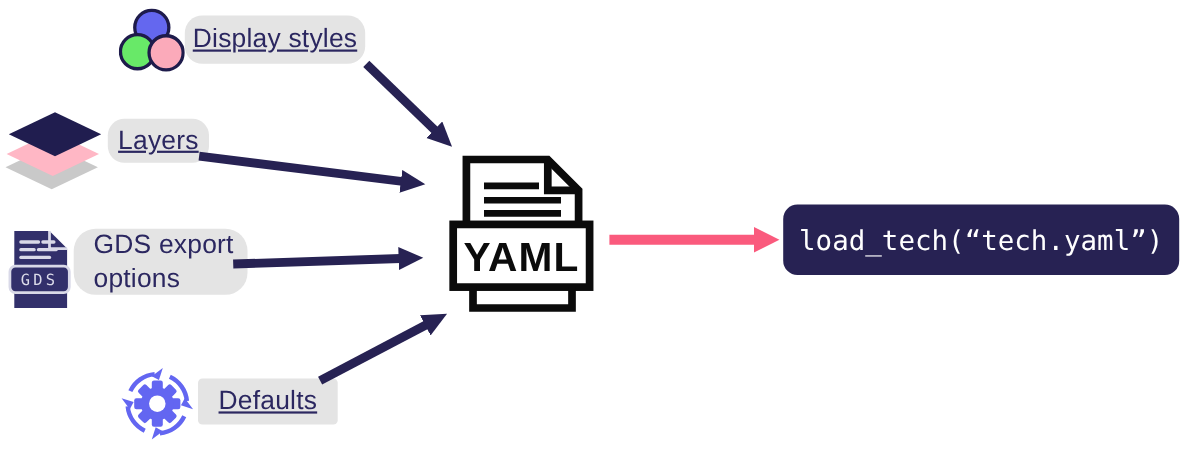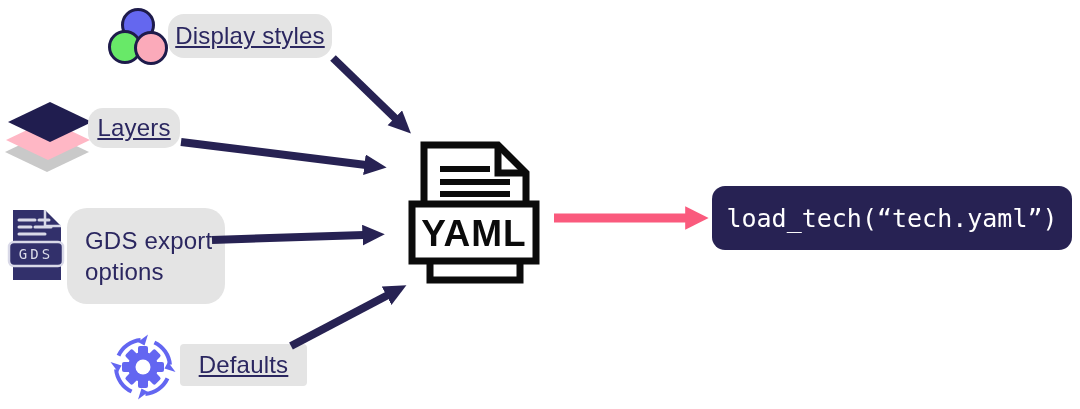--- a/index.html
+++ b/index.html
@@ -7,22 +7,22 @@
     position:relative;width:1080px;height:409px;background:#ffffff;overflow:hidden;
     font-family:"Liberation Sans", sans-serif;
   }
   .abs{position:absolute;}
   .pill{
     background:#E4E4E4;color:#2B2760;display:flex;align-items:center;
     font-size:24px;font-weight:500;letter-spacing:.2px;
   }
   .pill.center{justify-content:center;text-decoration:underline;}
   #pill-display{left:168px;top:14px;width:164px;height:44px;border-radius:16px;}
-  #pill-layers{left:88px;top:108px;width:92px;height:40px;border-radius:15px;}
-  #pill-gds{left:67px;top:208px;width:140px;height:96px;border-radius:20px;padding-left:18px;line-height:1.3;}
+  #pill-layers{left:98px;top:108px;width:92px;height:40px;border-radius:15px;}
+  #pill-gds{left:67px;top:208px;width:140px;height:60px;border-radius:20px;padding-left:18px;line-height:1.3;}
   #pill-defaults{left:180px;top:344px;width:127px;height:42px;border-radius:4px;}
   #icon-circles{left:108px;top:6px;}
   #icon-layers{left:3px;top:96px;}
   #icon-gds{left:5px;top:206px;}
   #icon-gear{left:110px;top:332px;}
   #icon-yaml{left:398px;top:136px;}
   #arrow-overlay{left:0;top:0;pointer-events:none;}
   #code-box{
     left:712px;top:186px;width:360px;height:64px;border-radius:13px;
     background:#272253;display:flex;align-items:center;justify-content:center;

